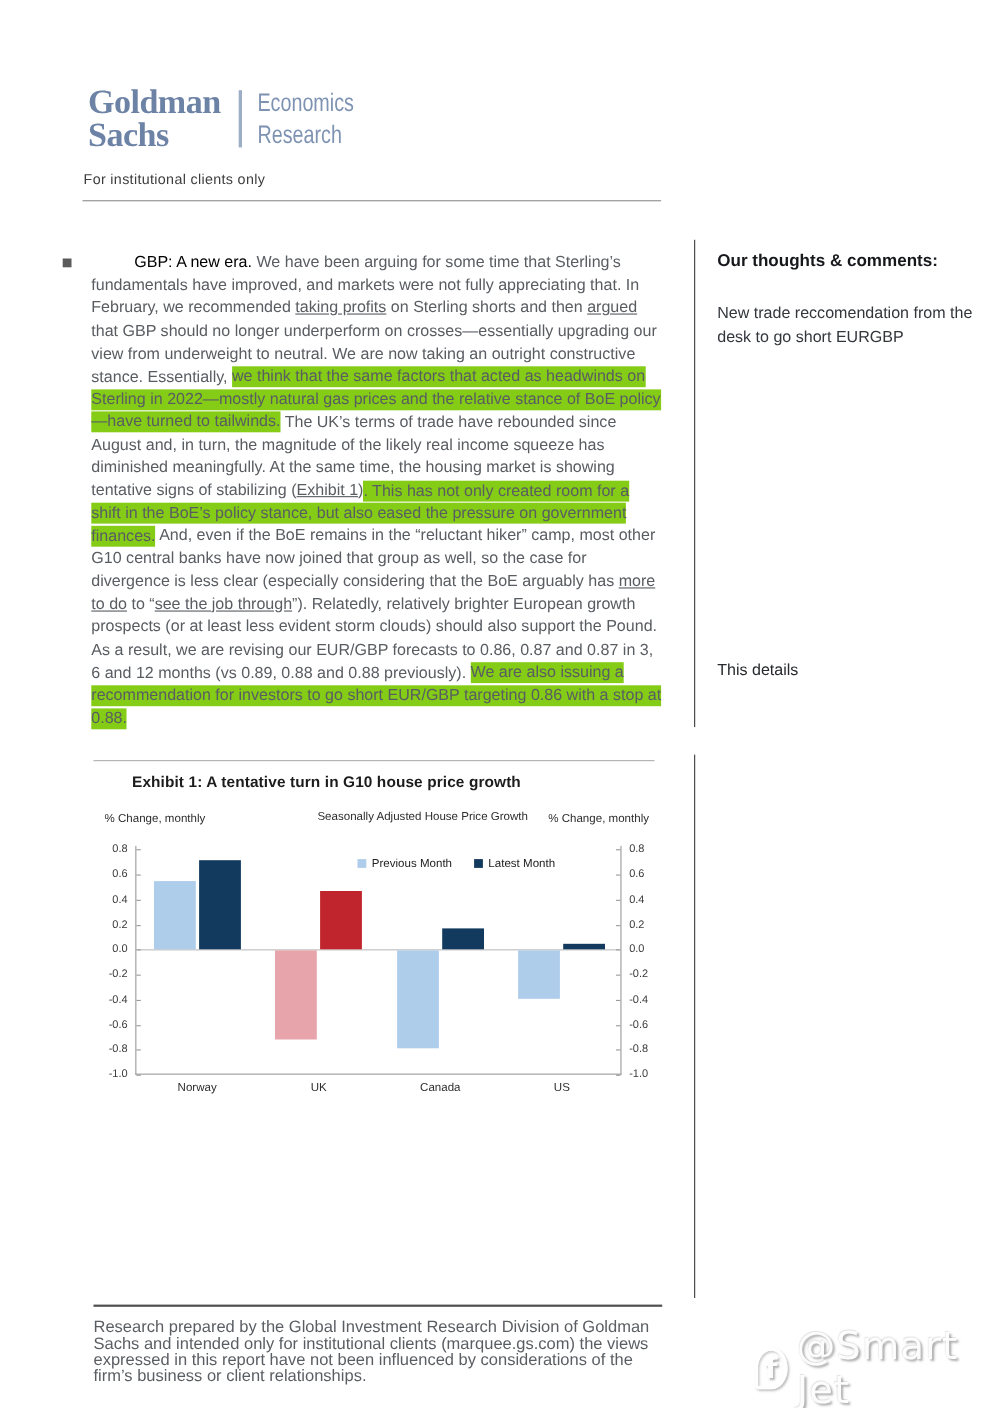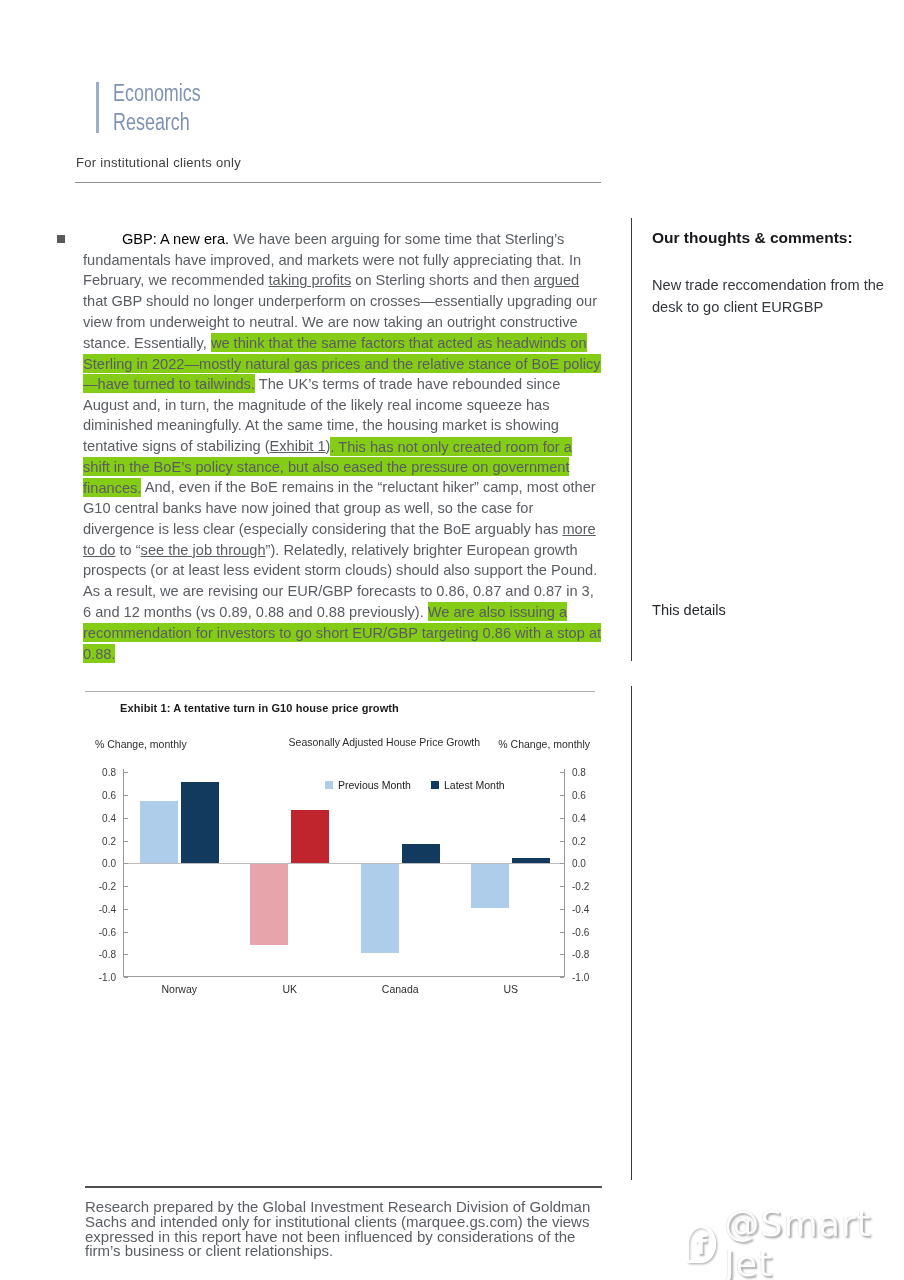--- a/index.html
+++ b/index.html
@@ -41,21 +41,21 @@
     font-size:15.5px; font-weight:bold; color:#16181b; line-height:22px;
   }
   .sb-comment {
     position:absolute; left:652px; top:274px; width:232px;
     font-size:14.6px; color:#33373c; line-height:22px;
   }
   .sb-trade { position:absolute; left:652px; top:602px; font-size:14.6px; color:#26292d; }
 
   
   .hr-exhibit { position:absolute; left:85px; top:691px; width:510px; height:1px; background:#adadad; }
-  .exhibit-title { position:absolute; left:85px; top:702px; font-size:11px; font-weight:bold; color:#1c1c1c; letter-spacing:0.1px;padding-left:35px; }
+  .exhibit-title { position:absolute; left:85px; top:702px; font-size:14px; font-weight:bold; color:#1c1c1c; letter-spacing:0.1px;padding-left:35px; }
   .cap-left  { position:absolute; left:95px;  top:738px; font-size:10.5px; color:#2e2e2e; }
   .cap-mid   { position:absolute; left:230px; top:736px; width:250px; text-align:right; font-size:10.5px; color:#2e2e2e; }
   .cap-right { position:absolute; left:470px; top:738px; width:120px; text-align:right; font-size:10.5px; color:#2e2e2e; }
 
   .chart-plot {
     position:absolute; left:123px; top:769px; width:442px; height:208px;
     border-left:1px solid #9a9a9a; border-right:1px solid #9a9a9a; border-bottom:1px solid #9a9a9a;
   }
   .zero-line { position:absolute; left:0; width:100%; height:1px; background:#bcbcbc; }
   .bar { position:absolute; }
@@ -92,36 +92,40 @@
     color:rgba(255,255,255,0.95);
     text-shadow:2px 2px 2px rgba(105,105,105,0.55), -0.5px -0.5px 1px rgba(170,170,170,0.35);
   }
 </style>
 </head>
 <body>
 
 <div class="page">
 
   <div class="logo">
+    <div class="brand">
+      <div>Goldman</div>
+      <div>Sachs</div>
+    </div>
     <div class="logo-bar"></div>
     <div class="division">
       <div>Economics</div>
       <div>Research</div>
     </div>
   </div>
   <div class="audience">For institutional clients only</div>
   <div class="hr-header"></div>
 
   <div class="bullet"></div>
   <div class="article" id="article"><span class="b">GBP: A new era. </span><span>We have been arguing for some time that Sterling’s fundamentals have improved, and markets were not fully appreciating that. In February, we recommended </span><span class="u">taking profits</span><span> on Sterling shorts and then </span><span class="u">argued</span><span> that GBP should no longer underperform on crosses—essentially upgrading our view from underweight to neutral. We are now taking an outright constructive stance. Essentially, </span><span class="h">we think that the same factors that acted as headwinds on Sterling in 2022—mostly natural gas prices and the relative stance of BoE policy—have turned to tailwinds.</span><span> The UK’s terms of trade have rebounded since August and, in turn, the magnitude of the likely real income squeeze has diminished meaningfully. At the same time, the housing market is showing tentative signs of stabilizing (</span><span class="u">Exhibit 1</span><span>)</span><span class="h">. This has not only created room for a shift in the BoE’s policy stance, but also eased the pressure on government finances.</span><span> And, even if the BoE remains in the “reluctant hiker” camp, most other G10 central banks have now joined that group as well, so the case for divergence is less clear (especially considering that the BoE arguably has </span><span class="u">more to do</span><span> to “</span><span class="u">see the job through</span><span>”). Relatedly, relatively brighter European growth prospects (or at least less evident storm clouds) should also support the Pound. As a result, we are revising our EUR/GBP forecasts to 0.86, 0.87 and 0.87 in 3, 6 and 12 months (vs 0.89, 0.88 and 0.88 previously). </span><span class="h">We are also issuing a recommendation for investors to go short EUR/GBP targeting 0.86 with a stop at 0.88.</span></div>
 
   <div class="vdiv1"></div>
   <div class="vdiv2"></div>
   <div class="sb-heading">Our thoughts &amp; comments:</div>
-  <div class="sb-comment">New trade reccomendation from the desk to go client EURGBP</div>
+  <div class="sb-comment">New trade reccomendation from the desk to go short EURGBP</div>
   <div class="sb-trade">This details</div>
 
   <div class="hr-exhibit"></div>
   <div class="exhibit-title">Exhibit 1: A tentative turn in G10 house price growth</div>
   <div class="cap-left">% Change, monthly</div>
   <div class="cap-mid">Seasonally Adjusted House Price Growth</div>
   <div class="cap-right">% Change, monthly</div>
 
   <div class="chart-plot" id="chart-plot">
     <div class="legend">

